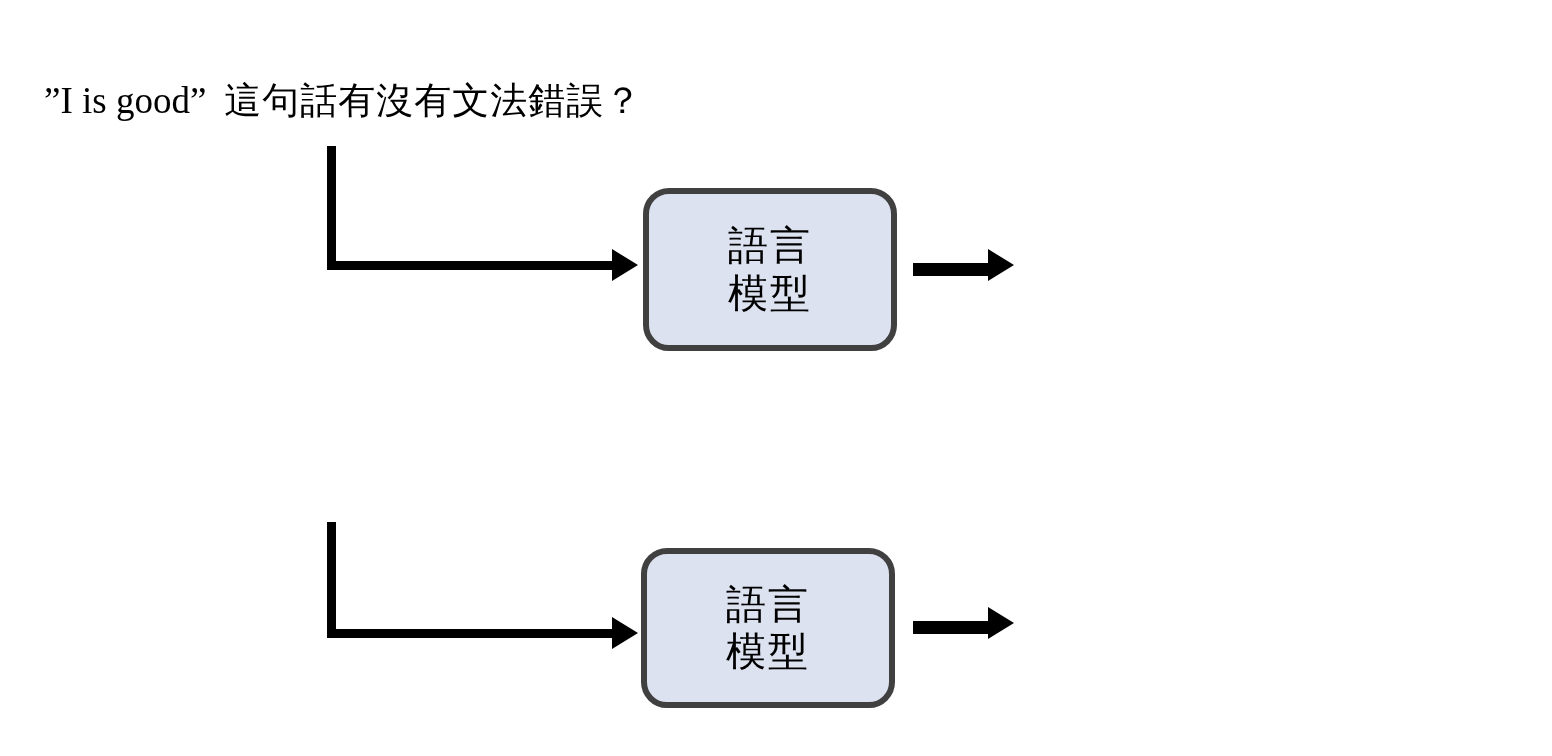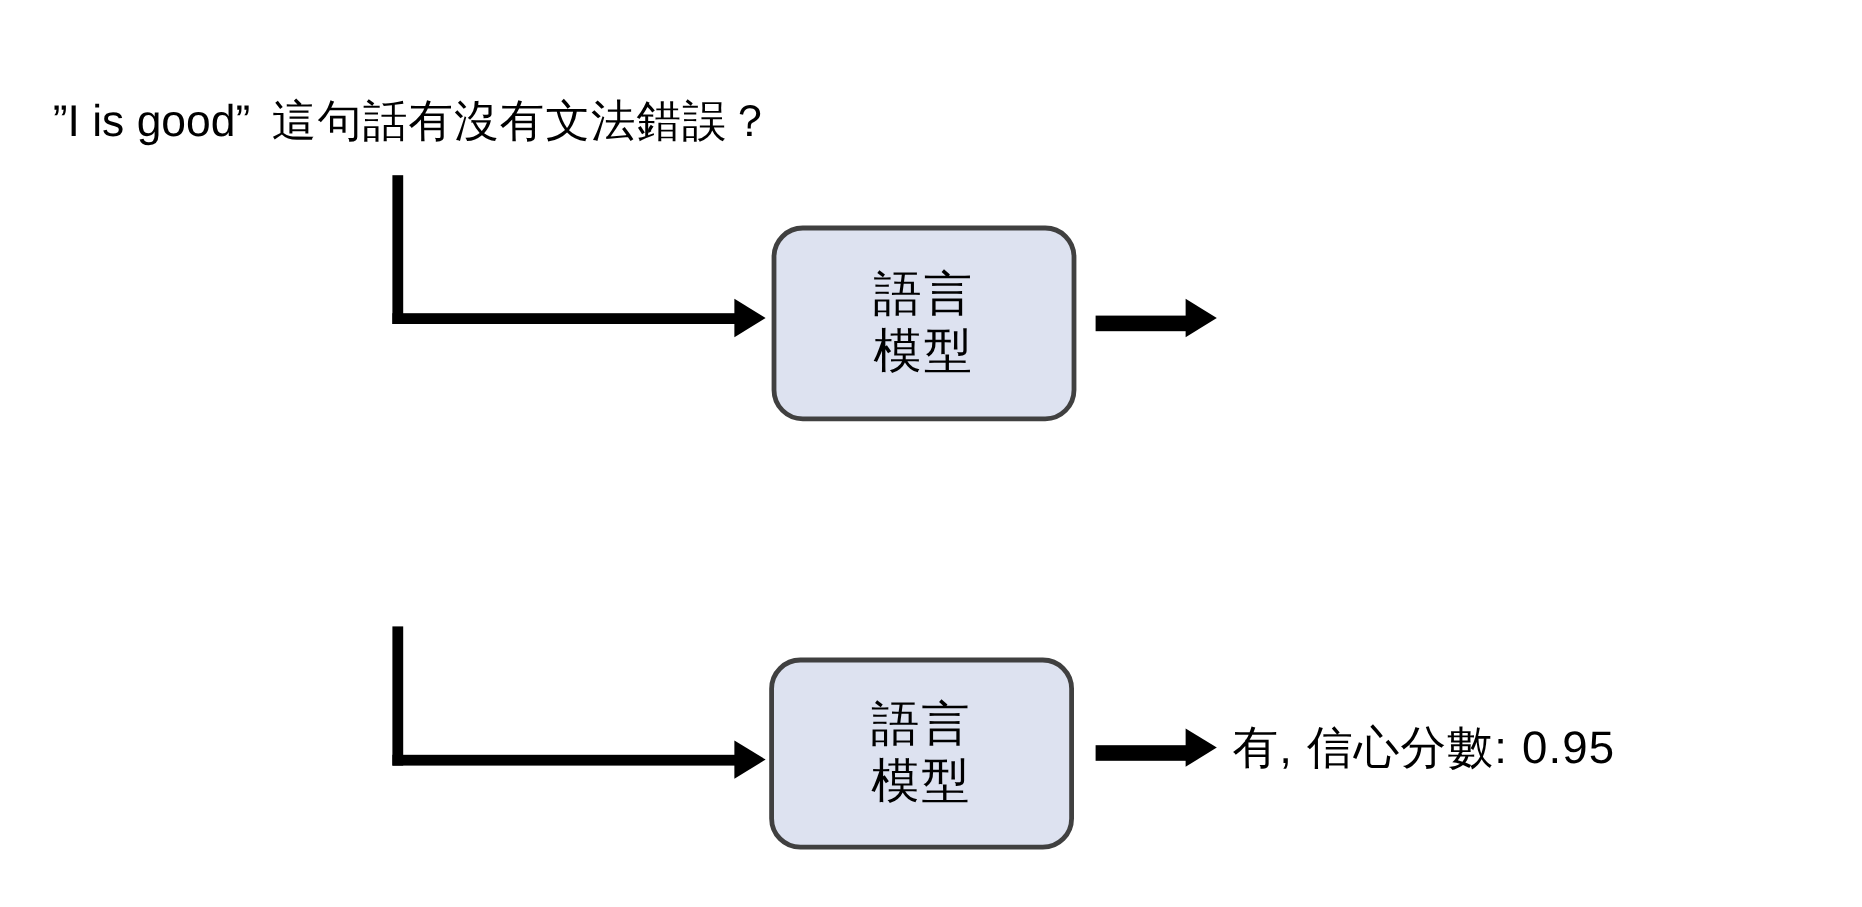--- a/index.html
+++ b/index.html
@@ -6,21 +6,21 @@
     margin: 0;
     padding: 0;
     background: #ffffff;
   }
   #canvas {
     position: relative;
     width: 1552px;
     height: 736px;
     background: #ffffff;
     overflow: hidden;
-    font-family: Liberation Sans, sans-serif;
+    font-family: Liberation Serif, serif;
     color: #000000;
   }
 
   
   .prompt-line {
     position: absolute;
     white-space: nowrap;
     font-size: 37px;
     line-height: 1;
     color: #000000;
@@ -68,21 +68,21 @@
   #out1-h { left: 913px; top: 263px; width: 82px; height: 13px; position: absolute; background: #000; }
   #out1-a { left: 988px; top: 249px; }
   #out2-h { left: 913px; top: 621px; width: 82px; height: 13px; position: absolute; background: #000; }
   #out2-a { left: 988px; top: 607px; }
 
   
   .model-box {
     position: absolute;
     box-sizing: border-box;
     background: #dde2f0;
-    border: 4px solid #404040;
+    border: 6px solid #404040;
     border-radius: 26px;
     display: flex;
     flex-direction: column;
     align-items: center;
     justify-content: center;
     font-size: 40px;
     line-height: 1.18;
     letter-spacing: 2px;
   }
   #model-box-1 { left: 643px; top: 188px; width: 254px; height: 163px; }
@@ -184,15 +184,14 @@
   <div class="arrow-head" id="elbow2-a"></div>
 
   <div class="model-box" id="model-box-2">
     <span>語言</span>
     <span>模型</span>
   </div>
 
   <div id="out2-h"></div>
   <div class="arrow-head" id="out2-a"></div>
 
-  <div id="answer-text">有, 信心分數: 0.95</div>
 
 </div>
 
 </body></html>

